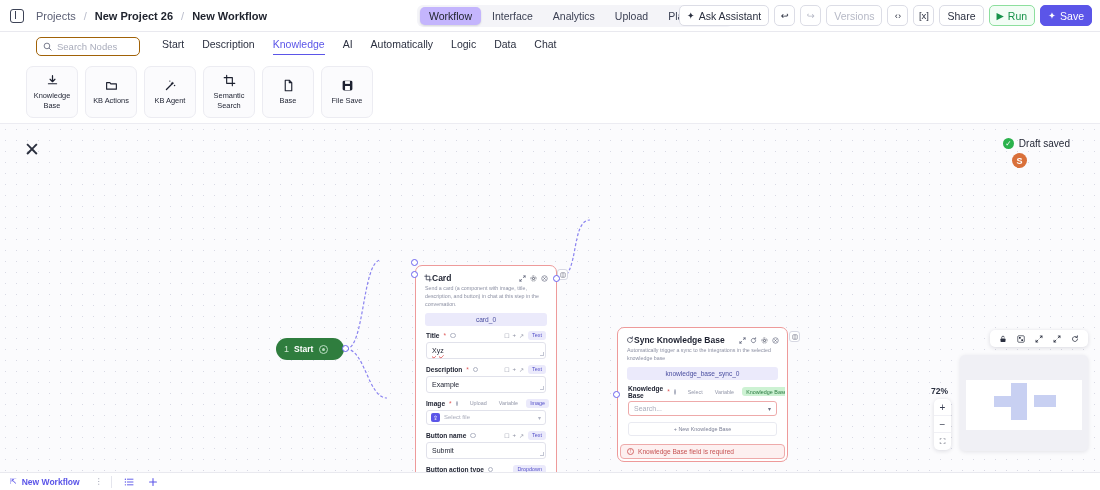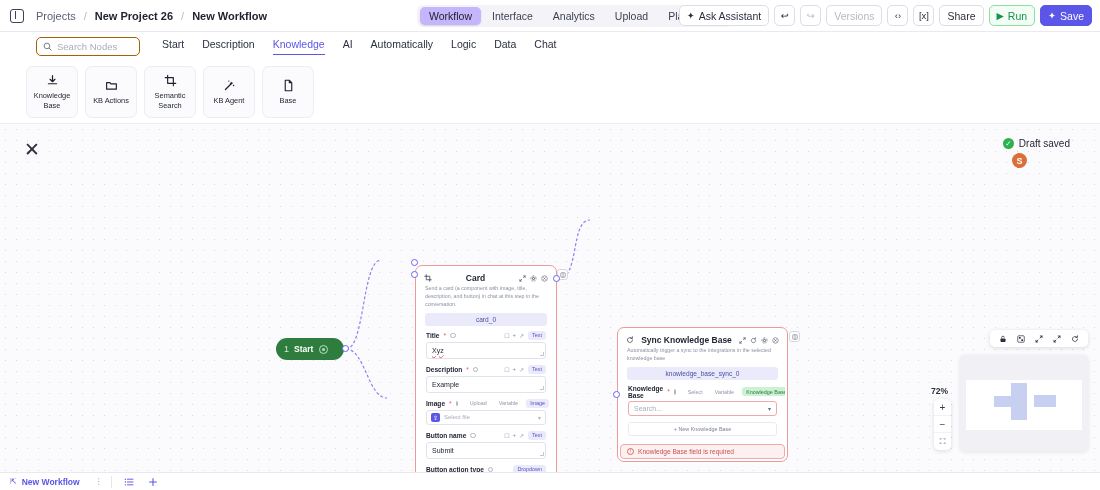--- a/index.html
+++ b/index.html
@@ -125,21 +125,21 @@
   }
   .port {
     position: absolute; width: 7px; height: 7px; border-radius: 50%;
     background: #fff; border: 1.8px solid #6b63ef; z-index: 6;
   }
 
   
   .node { position: absolute; border-radius: 7px; background: #fff; }
   .node .inner { border-radius: 6px; background: #fff; overflow: hidden; }
   .node.err { border: 1px solid #ee9a9a; padding: 2px; background: #fff; }
-  .nhead { display: flex; align-items: center; padding: 5px 6px 2px 6px; gap: 0; text-align: center; }
+  .nhead { display: flex; align-items: center; padding: 5px 6px 2px 6px; gap: 0; }
   .nhead .nticon { color: #3a3f52; display: flex; align-items: center; }
   .nhead .nttl { font-size: 8.5px; font-weight: bold; color: #1d2130; flex: 1; }
   .nhead .nacts { display: flex; align-items: center; gap: 4px; color: #5a6076; }
   .ndesc { font-size: 5.3px; color: #8c90a3; padding: 0 7px 4px 7px; line-height: 1.5; }
   .nid {
     margin: 0 7px 5px 7px; background: #ebeafb; border-radius: 3px;
     font-size: 6.6px; color: #4b4fa0; text-align: center; padding: 3px 0;
   }
   .fieldrow { display: flex; align-items: center; padding: 0 8px; margin-bottom: 2px; gap: 4px;}
   .flabel { font-size: 6.6px; color: #1d2130; font-weight: bold; }
@@ -331,45 +331,55 @@
       <span class="pico">
         <svg width="13" height="13" viewBox="0 0 16 16">
             <path d="M2 4.5h4l1.2 1.5H14v6.5H2z" fill="none" stroke="#1d2130" stroke-width="1.4" stroke-linejoin="round"></path>
           </svg>
       </span>
       <span class="plabel">KB Actions</span>
     </div>
     <div class="pitem">
       <span class="pico">
         <svg width="13" height="13" viewBox="0 0 16 16">
-            <path d="M4.5 1.5v10h10" fill="none" stroke="#1d2130" stroke-width="1.4" stroke-linecap="round" stroke-linejoin="round"></path>
-            <path d="M1.5 4.5h10v10" fill="none" stroke="#1d2130" stroke-width="1.4" stroke-linecap="round" stroke-linejoin="round"></path>
-          </svg>
-      </span>
-      <span class="plabel">Semantic Search</span>
-    </div>
-    <div class="pitem">
-      <span class="pico">
-        <svg width="13" height="13" viewBox="0 0 16 16">
             <path d="M3 13L11 5" stroke="#1d2130" stroke-width="1.6" stroke-linecap="round"></path>
             <path d="M10 3.2l.6 1.4 1.4.6-1.4.6L10 7.2l-.6-1.4L8 5.2l1.4-.6z" fill="#1d2130"></path>
             <circle cx="13" cy="8" r="0.9" fill="#1d2130"></circle>
             <circle cx="7.2" cy="2.6" r="0.8" fill="#1d2130"></circle>
           </svg>
       </span>
       <span class="plabel">KB Agent</span>
+    </div>
+    <div class="pitem">
+      <span class="pico">
+        <svg width="13" height="13" viewBox="0 0 16 16">
+            <path d="M4.5 1.5v10h10" fill="none" stroke="#1d2130" stroke-width="1.4" stroke-linecap="round" stroke-linejoin="round"></path>
+            <path d="M1.5 4.5h10v10" fill="none" stroke="#1d2130" stroke-width="1.4" stroke-linecap="round" stroke-linejoin="round"></path>
+          </svg>
+      </span>
+      <span class="plabel">Semantic Search</span>
     </div>
     <div class="pitem">
       <span class="pico">
         <svg width="13" height="13" viewBox="0 0 16 16">
             <path d="M4 1.5h5l3 3v10H4z" fill="none" stroke="#1d2130" stroke-width="1.4" stroke-linejoin="round"></path>
             <path d="M9 1.5v3h3" fill="none" stroke="#1d2130" stroke-width="1.4" stroke-linejoin="round"></path>
           </svg>
       </span>
       <span class="plabel">Base</span>
+    </div>
+    <div class="pitem">
+      <span class="pico">
+        <svg width="13" height="13" viewBox="0 0 16 16">
+            <rect x="2" y="2" width="12" height="12" rx="1.8" fill="#1d2130"></rect>
+            <rect x="5" y="2.6" width="6" height="3.4" fill="#fff"></rect>
+            <rect x="5" y="8.6" width="6" height="5" fill="#fff"></rect>
+          </svg>
+      </span>
+      <span class="plabel">File Save</span>
     </div>
   </div>
 
   <div class="canvas">
 
     <div class="closeX">✕</div>
 
     <div class="draftwrap">
       <div class="draftline">
         <span class="chk">✓</span>

